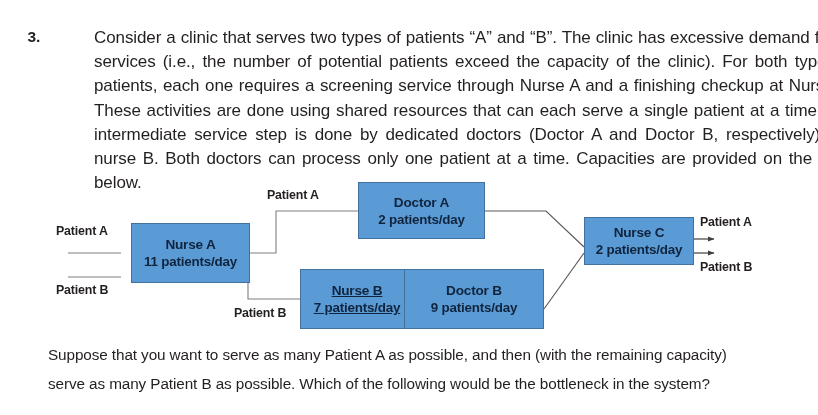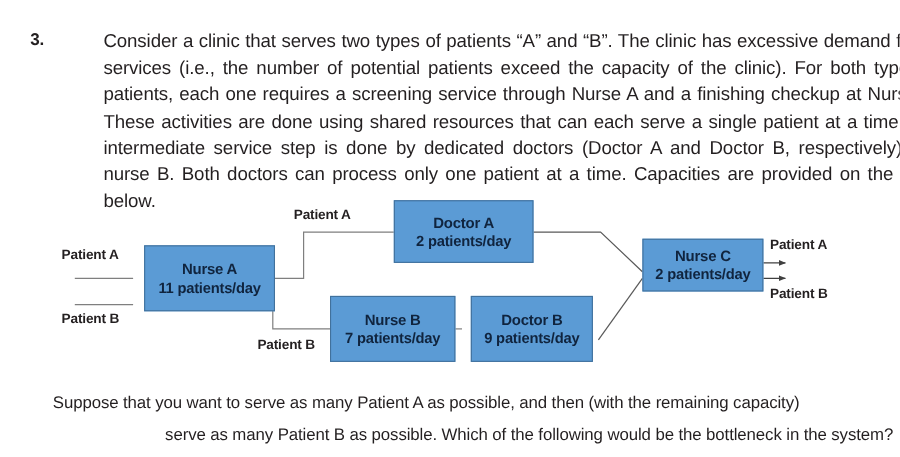--- a/index.html
+++ b/index.html
@@ -43,30 +43,30 @@
     line-height: 24.2px;
     text-align: justify;
     text-justify: inter-word;
     color: #231f20;
     letter-spacing: -0.1px;
     margin-left: 46px;
   }
   #closing-text {
     position: absolute;
     left: 48px;
-    top: 352px;
+    top: 340px;
     width: 764px;
     font-size: 15.3px;
     line-height: 29px;
     text-align: justify;
     text-justify: inter-word;
     color: #231f20;
     letter-spacing: -0.1px;
   }
-  #closing-text .last-line { text-align: right; }
+  #closing-text .last-line { text-align: left; }
 
   
   #process-diagram {
     position: absolute;
     left: 0;
     top: 175px;
     width: 818px;
     height: 165px;
   }
   .node {
@@ -83,22 +83,22 @@
     font-size: 13.4px;
     line-height: 17px;
     text-align: center;
     letter-spacing: -0.2px;
   }
   .node .cap { font-size: 13.4px; font-weight: 700; white-space: nowrap; }
   .node .nm  { font-size: 13.6px; font-weight: 700; white-space: nowrap; }
 
   #node-nurse-a  { left: 121px; top: 48px;  width: 119px; height: 60px; margin-left: 10px; }
   #node-doctor-a { left: 358px; top: 7px;   width: 127px; height: 57px; }
-  #node-nurse-b  { left: 300px; top: 94px;  width: 114px; height: 60px; }
-  #node-doctor-b { left: 428px; top: 94px;  width: 111px; height: 60px; }
+  #node-nurse-b  { left: 300px; top: 94px;  width: 114px; height: 60px; text-decoration: underline; }
+  #node-doctor-b { left: 404px; top: 94px;  width: 140px; height: 60px; }
   #node-nurse-c  { left: 584px; top: 42px;  width: 110px; height: 48px; }
 
   .edge-label {
     position: absolute;
     font-size: 12.4px;
     font-weight: 700;
     color: #231f20;
     white-space: nowrap;
     letter-spacing: -0.15px;
   }

